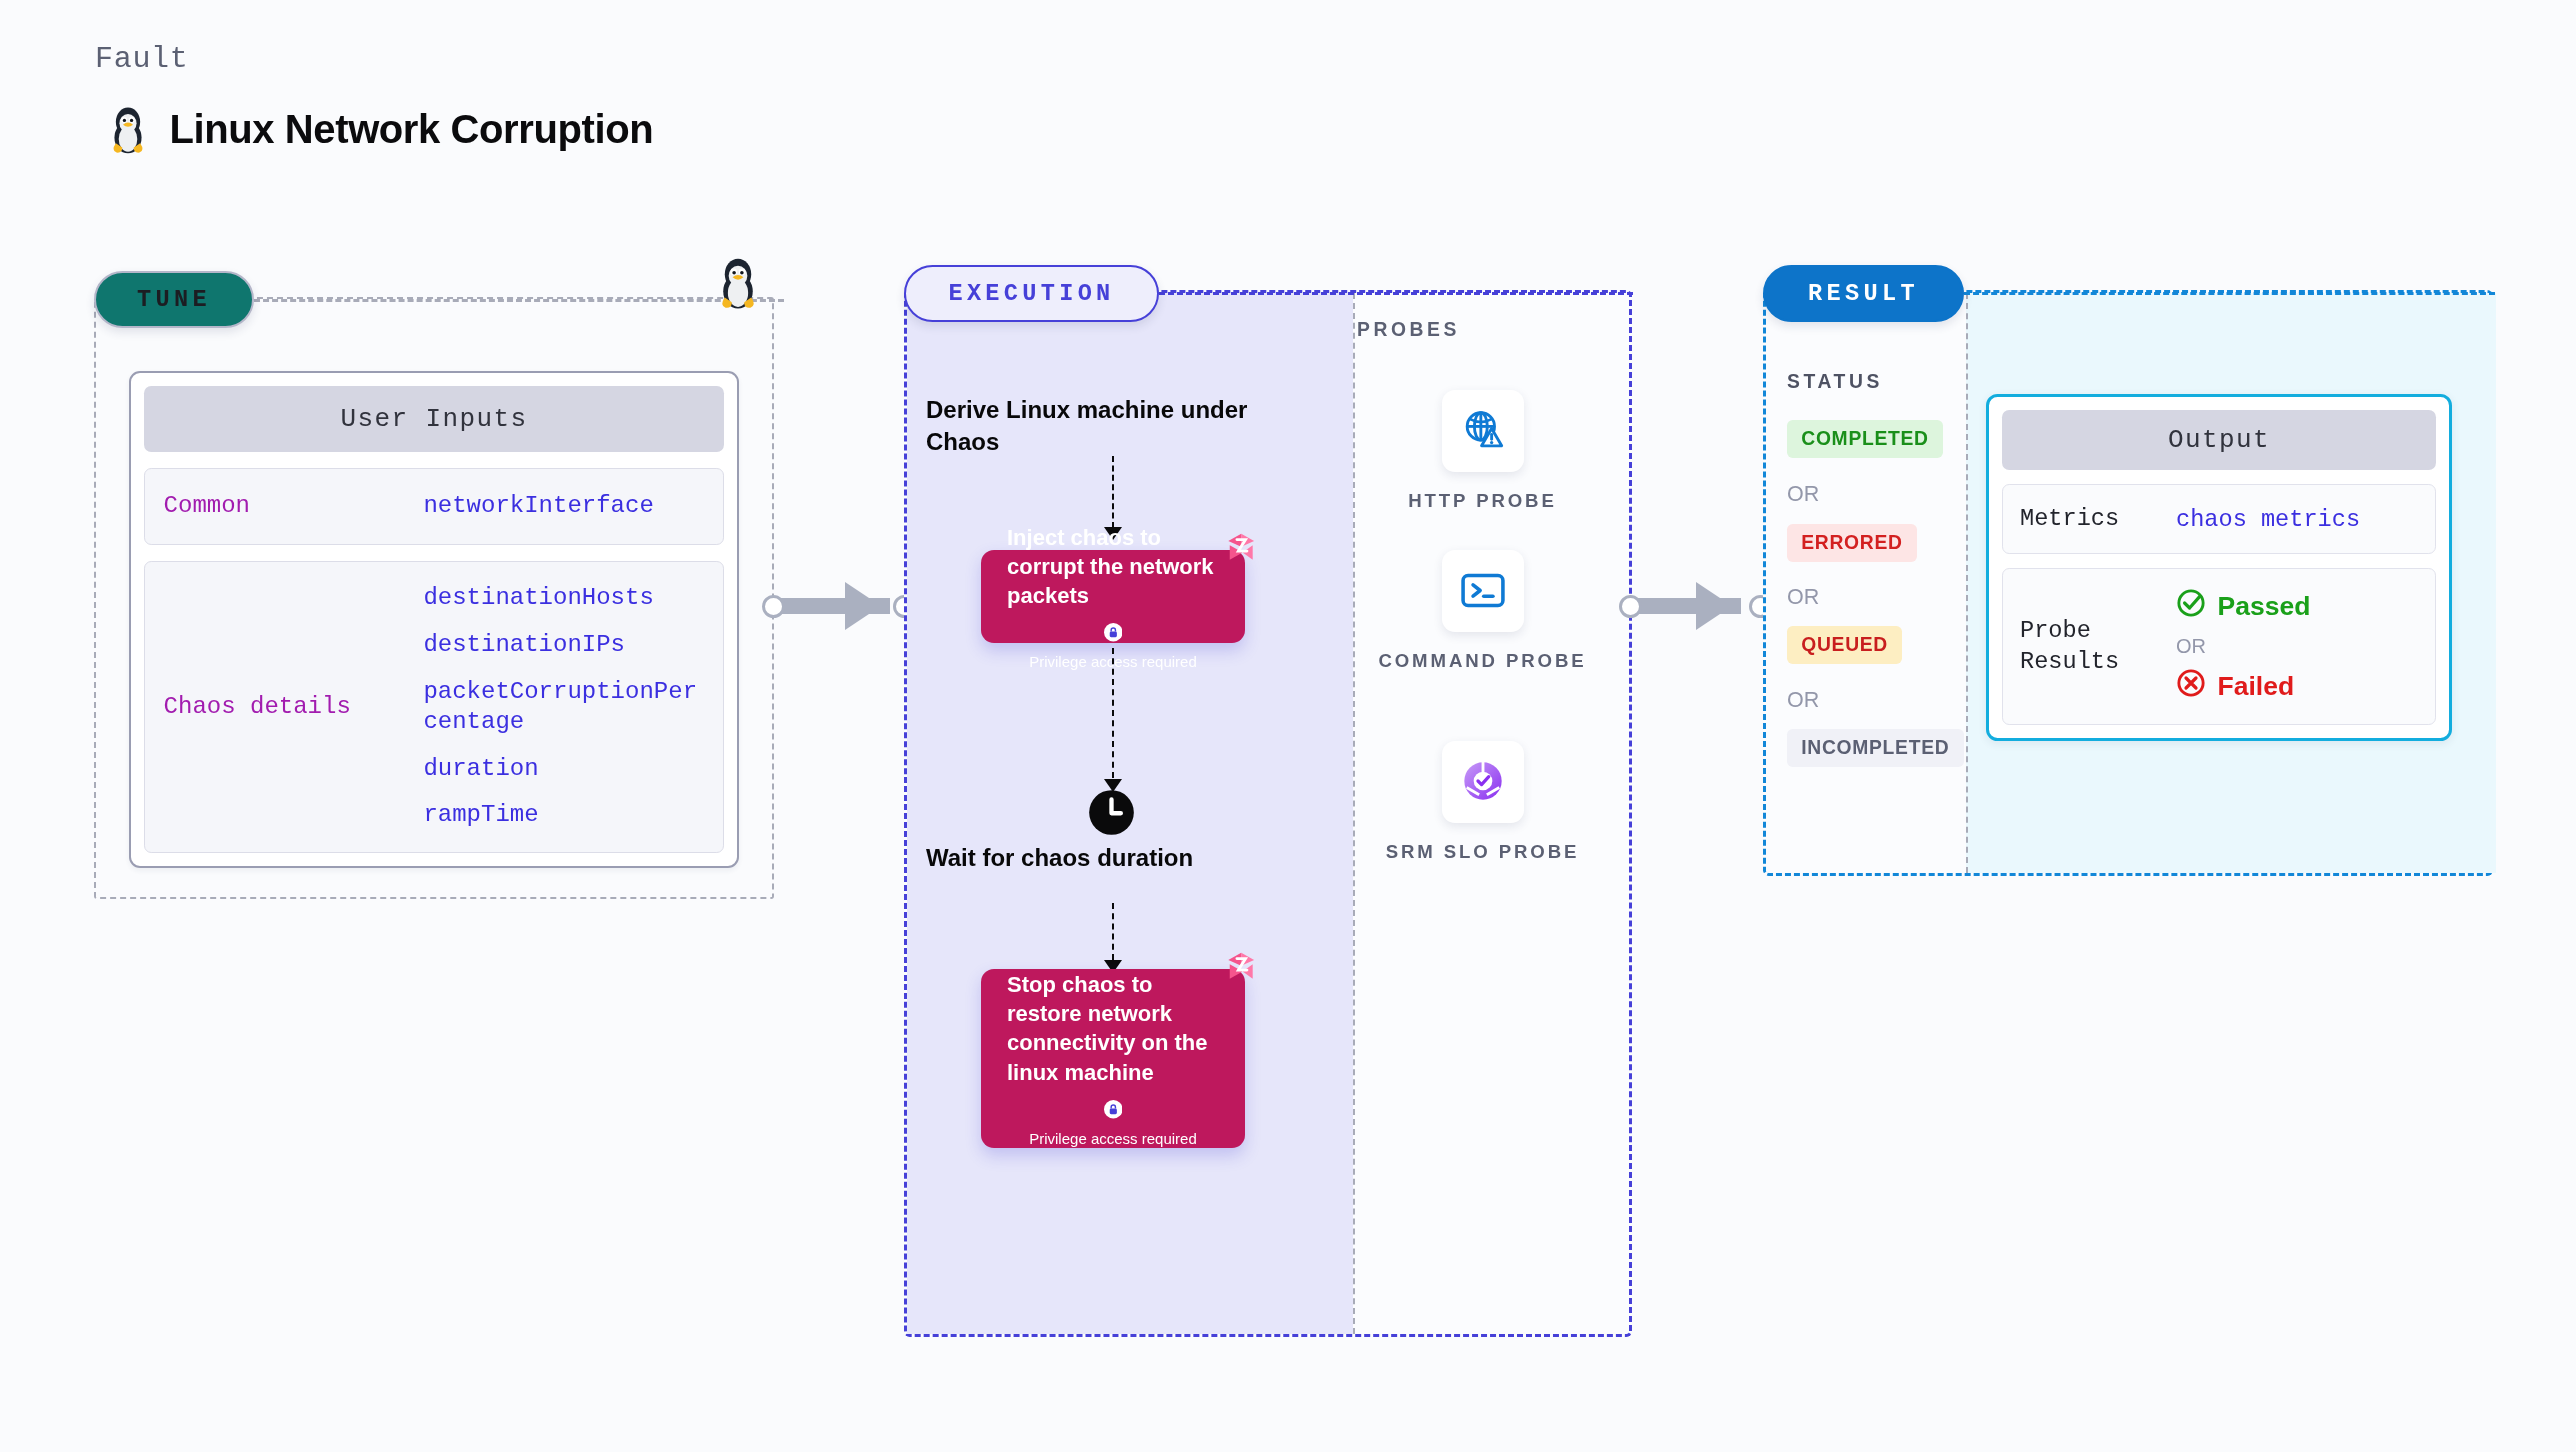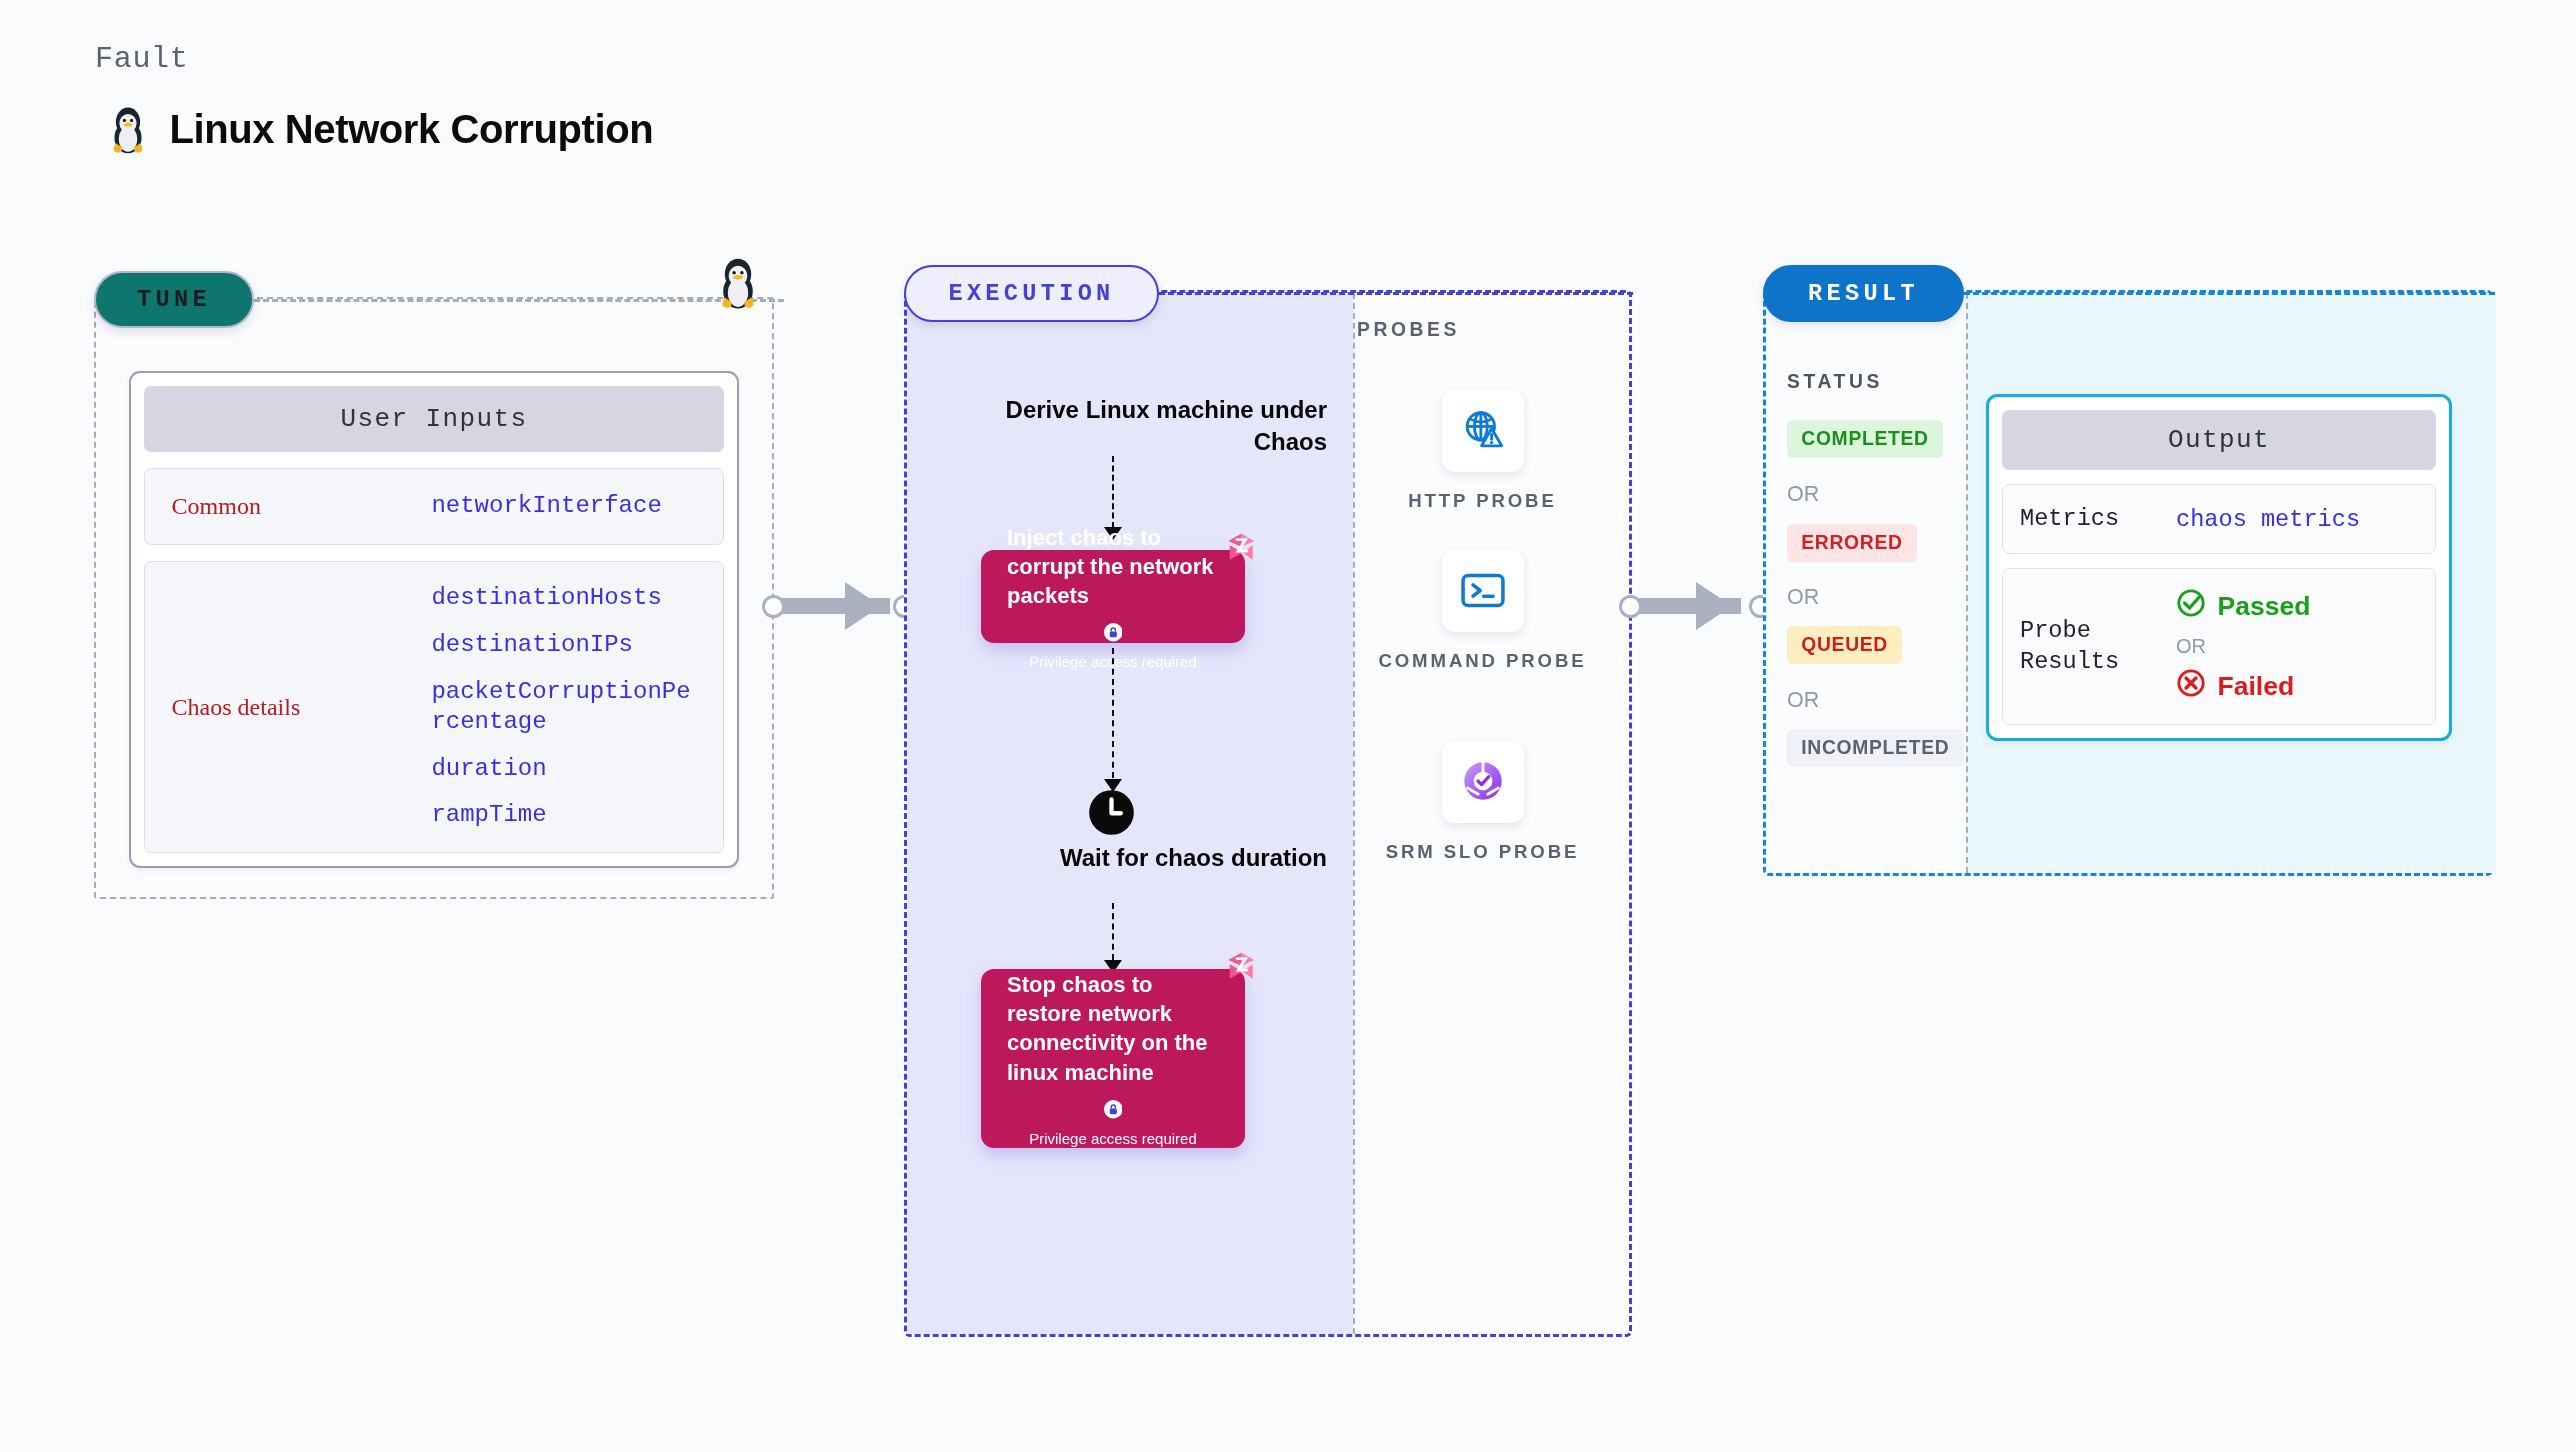--- a/index.html
+++ b/index.html
@@ -91,32 +91,32 @@
     display: flex; align-items: center; justify-content: center;
     font-family: "Liberation Mono", monospace; font-size: 26px;
     color: #31333d; letter-spacing: 1.4px;
   }
   .ui-row {
     margin-top: 15.8px; background: #f5f6fa; border: 1.4px solid #dcdde8;
     border-radius: 7.2px; display: flex; align-items: center;
     padding: 21.5px 18.6px; gap: 15.8px;
   }
   .ui-row .lbl {
-    font-family: Liberation Serif, serif; font-size: 24px; color: #b91c1c;
-    width: 244px; flex: 0 0 244px; line-height: 1.35; margin-left: 8px;
+    font-family: Liberation Mono, monospace; font-size: 24px; color: #a21caf;
+    width: 244px; flex: 0 0 244px; line-height: 1.35;
   }
   .ui-row .vals { display: flex; flex-direction: column; gap: 15.8px; justify-content: center; }
   .ui-row .val {
     font-family: "Liberation Mono", monospace; font-size: 24px; color: #3b2fe0;
     line-height: 1.28; max-width: 287px; word-break: break-all;
   }
 
   
   .exec-step-title {
-    position: absolute; width: 401px; text-align: right;
+    position: absolute; width: 401px; text-align: left;
     font-size: 24px; font-weight: bold; color: #080809; line-height: 1.32;
   }
   #derive-title { left: 926px; top: 394px; }
   #wait-title   { left: 926px; top: 842px; }
 
   .chaos-box {
     position: absolute; background: #be185d; border-radius: 13px;
     color: #ffffff; text-align: left; padding: 20px 26px;
     box-shadow: 0 7.2px 15.8px rgba(70,64,216,.22);
   }

